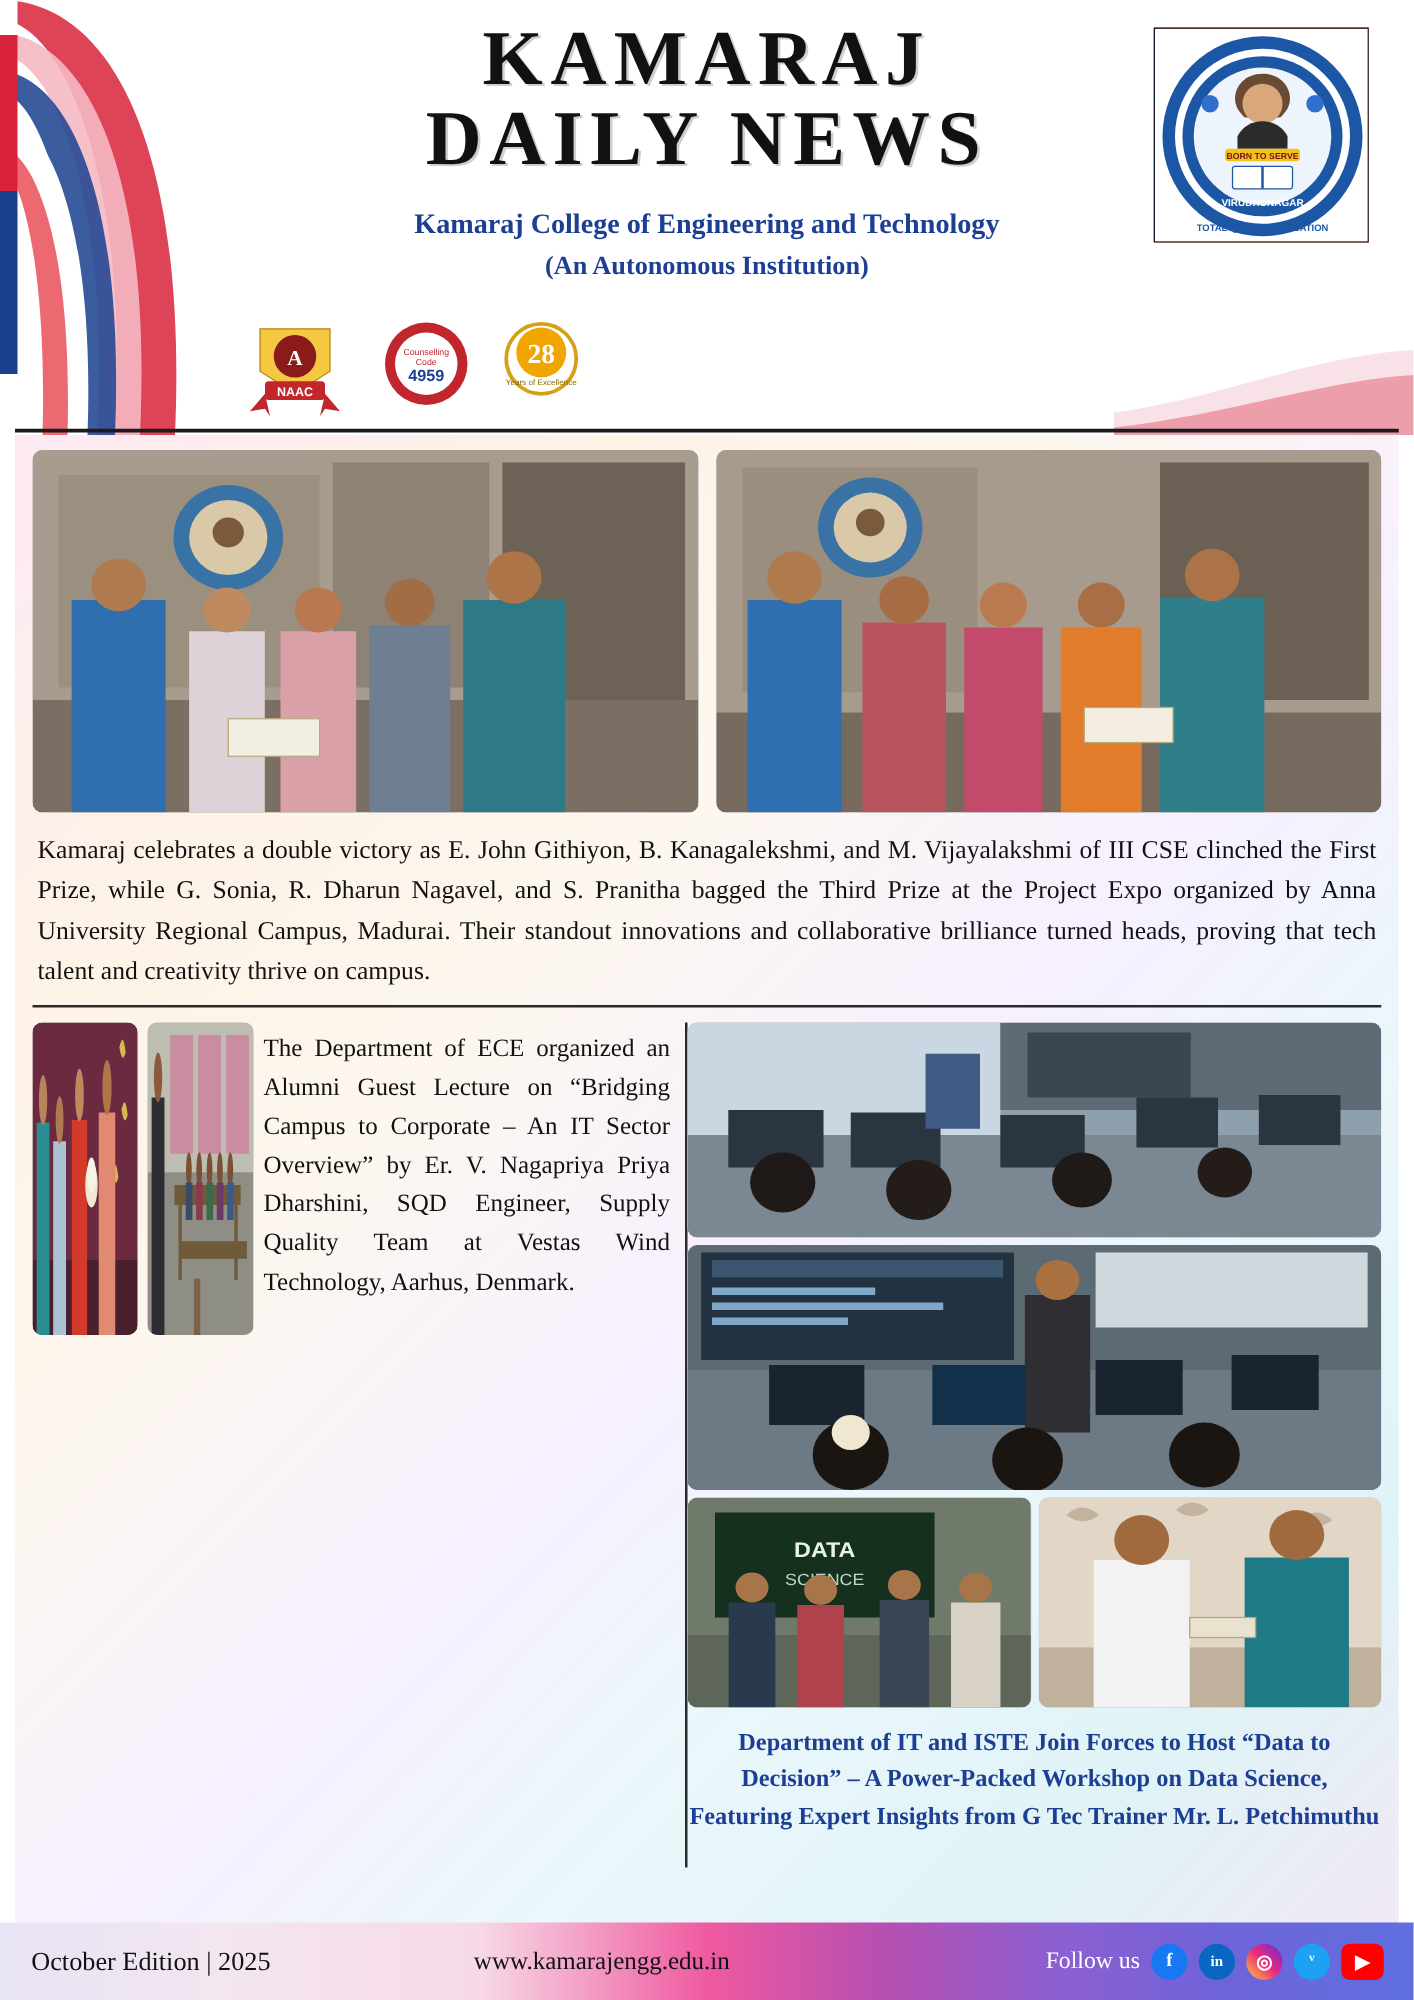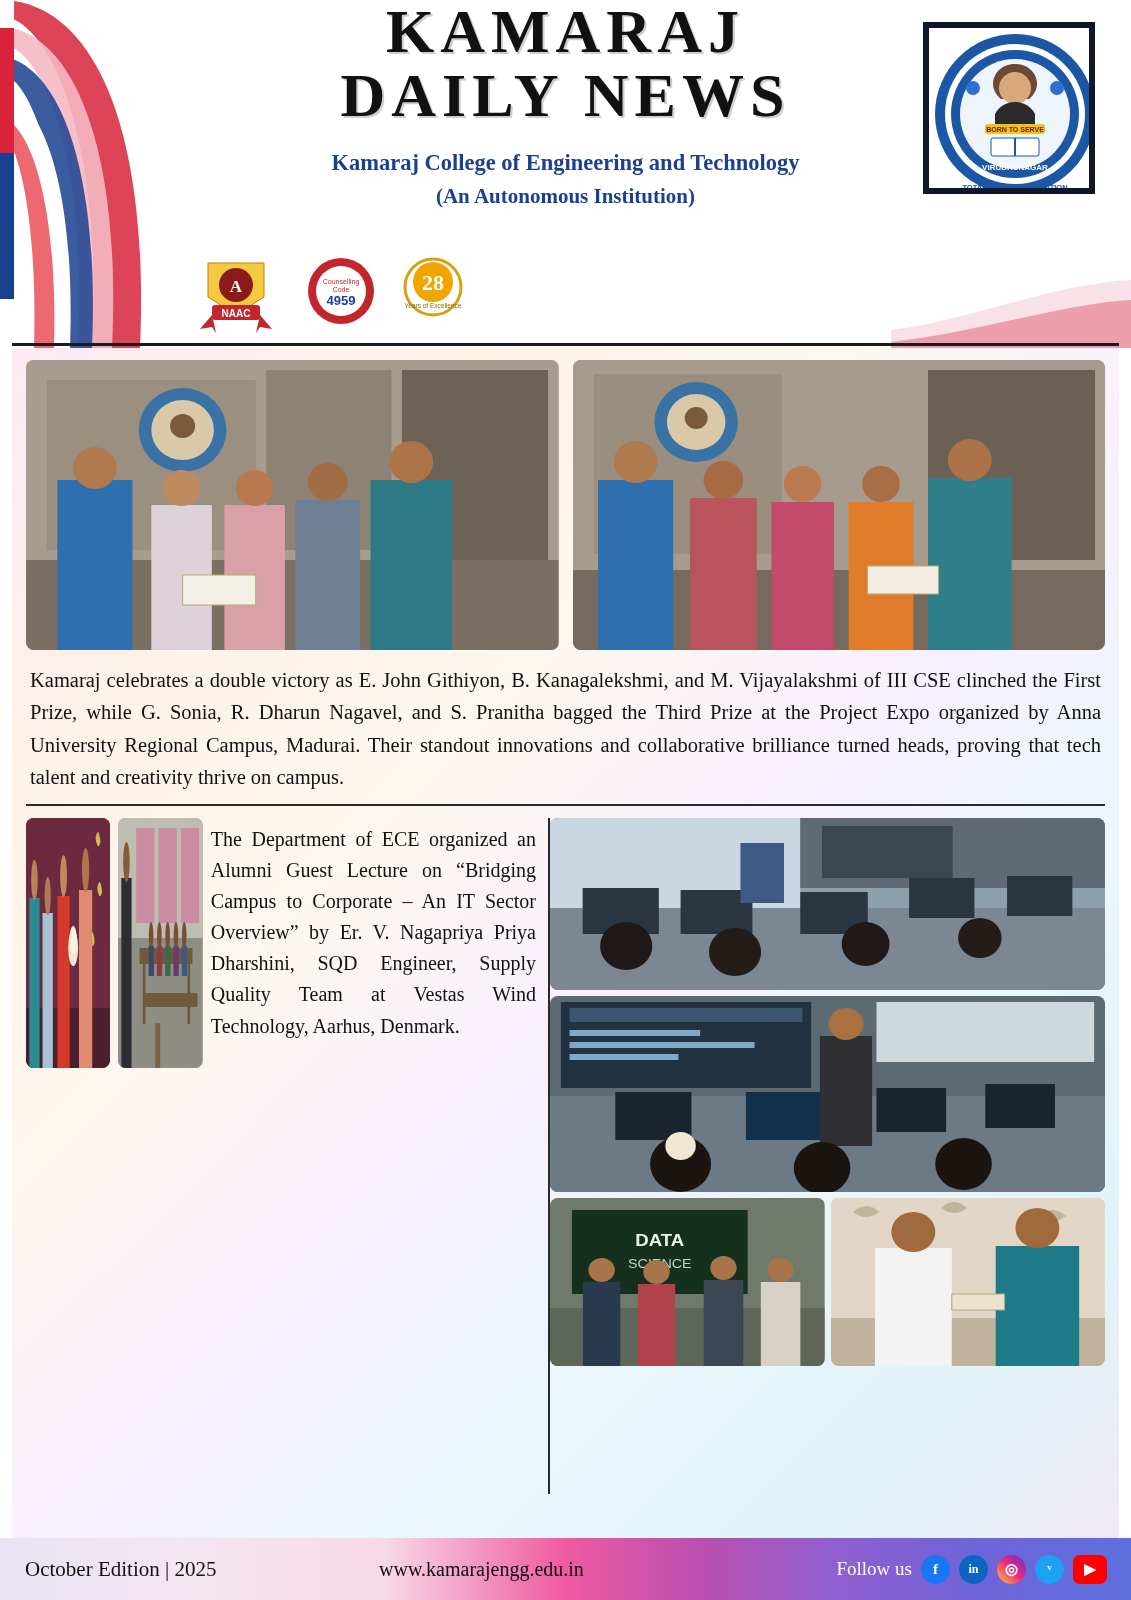--- a/index.html
+++ b/index.html
@@ -32,21 +32,21 @@
     position:absolute; top:0; left:0; width:14px; height:348px;
     background:linear-gradient(180deg,#ffffff 0%,#ffffff 8%,#d8233a 8%,#d8233a 44%,#1a3f8f 44%,#1a3f8f 86%,#ffffff 86%);
   }
   .title-main {
     text-align:center;
     font-size:62px;
     letter-spacing:6px;
     font-weight:bold;
     color:#111;
     line-height:1.03;
-    padding-top:0;
+    padding-top:16px;
     text-shadow:2px 2px 0 #cfcfcf;
     position:relative; z-index:3;
   }
   .title-sub {
     text-align:center;
     color:#1c3f94;
     font-weight:bold;
     font-size:22.5px;
     margin-top:22px;
     position:relative; z-index:3;
@@ -55,21 +55,21 @@
     text-align:center;
     color:#1c3f94;
     font-weight:bold;
     font-size:21px;
     margin-top:8px;
     position:relative; z-index:3;
   }
   .college-logo {
     position:absolute; right:36px; top:22px;
     width:172px; height:172px;
-    border:6px solid #0f172a; background:#f97316;
+    border:1px solid #0f172a; background:#f97316;
     z-index:5;
     overflow:hidden;
   }
   .badges-row {
     position:absolute; left:0; right:0; bottom:10px; height:86px;
     display:flex; align-items:center; z-index:4;
   }
   .badge-naac, .badge-auto, .badge-28 {
     position:relative; flex:0 0 auto;
   }
@@ -402,20 +402,21 @@
             <path d="M100 10 q12 -12 24 0 q-12 10 -24 0 Z" fill="#c2b49c"></path>
             <rect x="0" y="120" width="250" height="48" fill="#bfb19c"></rect>
             <rect x="40" y="50" width="70" height="118" fill="#f2f2f2"></rect>
             <circle cx="75" cy="34" r="20" fill="#a06a3e"></circle>
             <rect x="150" y="48" width="76" height="120" fill="#1e7a86"></rect>
             <circle cx="188" cy="30" r="20" fill="#a06a3e"></circle>
             <rect x="110" y="96" width="48" height="16" fill="#e8e2cf" stroke="#b5a682"></rect>
           </svg>
         </div>
       </div>
+      <div class="caption3">Department of IT and ISTE Join Forces to Host “Data to Decision” – A Power-Packed Workshop on Data Science, Featuring Expert Insights from G Tec Trainer Mr. L. Petchimuthu</div>
     </div>
   </div>
 </div>
 
 <div class="footer">
   <div class="footer-left">October Edition | 2025</div>
   <div class="footer-mid">www.kamarajengg.edu.in</div>
   <div class="footer-right">
     <span>Follow us</span>
     <span class="sicon fb">f</span>

